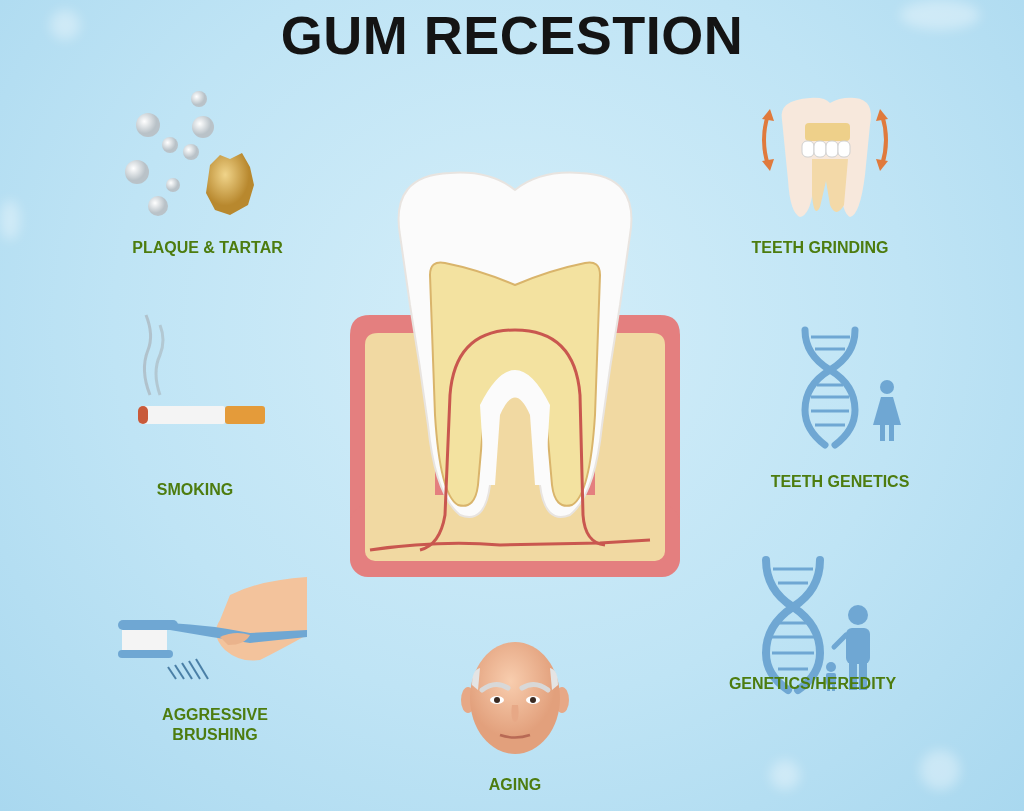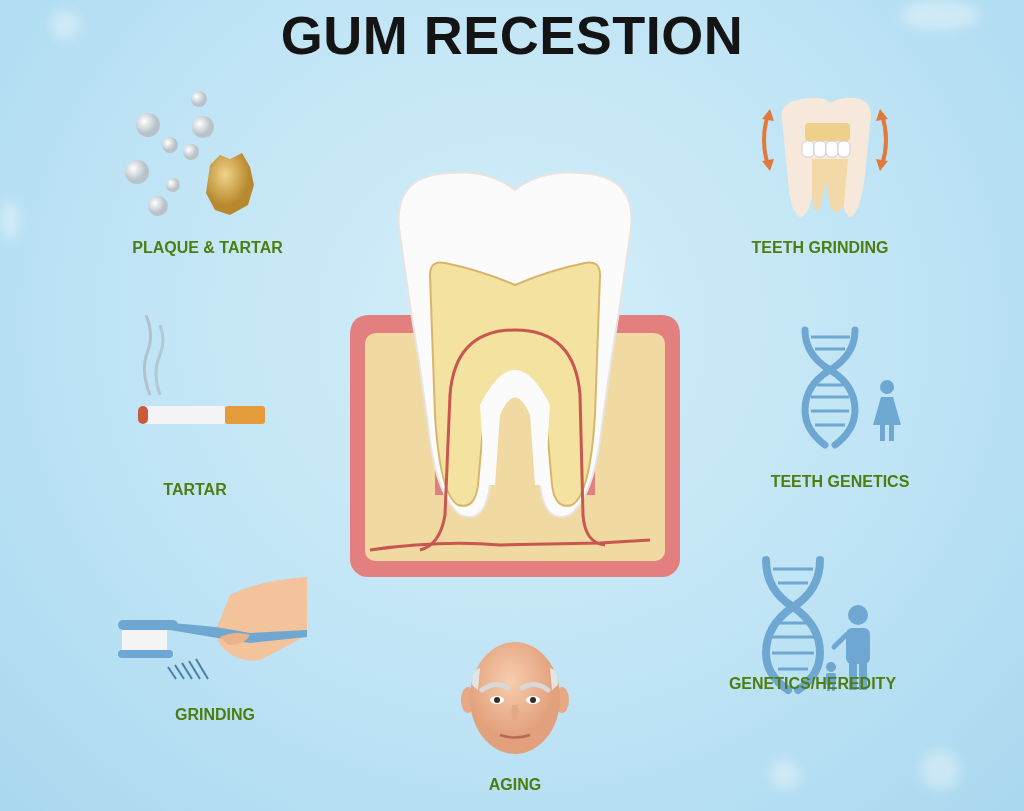--- a/index.html
+++ b/index.html
@@ -82,41 +82,42 @@
 
 <div class="icon" style="left:130px;top:310px;width:140px;height:120px;">
   <svg width="140" height="120" viewBox="0 0 140 120">
     <path d="M20,85 Q10,60 18,40 Q24,25 16,5" fill="none" stroke="#a9b4bb" stroke-width="3" opacity="0.7"></path>
     <path d="M30,85 Q22,62 30,45 Q36,30 30,15" fill="none" stroke="#a9b4bb" stroke-width="3" opacity="0.6"></path>
     <rect x="10" y="96" width="85" height="18" rx="2" fill="#f4f4f4"></rect>
     <rect x="95" y="96" width="40" height="18" rx="3" fill="#e49b3a"></rect>
     <rect x="8" y="96" width="10" height="18" rx="5" fill="#c95a3a"></rect>
   </svg>
 </div>
-<div class="label" style="left:100px;top:480px;width:190px;">TARTAR</div>
+<div class="label" style="left:100px;top:480px;width:190px;">SMOKING</div>
 
 <div class="icon" style="left:110px;top:575px;width:200px;height:115px;">
   <svg width="200" height="115" viewBox="0 0 200 115">
     <path d="M120,20 Q150,5 197,2 L197,60 Q170,75 150,85 Q130,88 115,75 Q100,60 110,45 Z" fill="#f3c39c"></path>
     <rect x="8" y="45" width="60" height="10" rx="5" fill="#6fa7d3"></rect>
     <path d="M60,48 Q100,50 140,58 L197,55 L197,62 L140,68 Q100,62 60,55 Z" fill="#6fa7d3"></path>
     <rect x="12" y="55" width="45" height="20" fill="#f4f4f4"></rect>
     <rect x="8" y="75" width="55" height="8" rx="4" fill="#6fa7d3"></rect>
     <path d="M110,62 Q125,55 140,60 Q135,70 118,70 Z" fill="#eab38c"></path>
     <g stroke="#4a7fa6" stroke-width="2">
       <line x1="58" y1="92" x2="66" y2="104"></line>
       <line x1="65" y1="90" x2="74" y2="104"></line>
       <line x1="72" y1="88" x2="82" y2="104"></line>
       <line x1="79" y1="86" x2="90" y2="104"></line>
       <line x1="86" y1="84" x2="98" y2="104"></line>
     </g>
   </svg>
 </div>
 <div class="label" style="left:110px;top:705px;width:210px;">
-  <div>GRINDING</div>
+  <div>AGGRESSIVE</div>
+  <div>BRUSHING</div>
 </div>
 
 <div class="icon" style="left:460px;top:640px;width:110px;height:120px;">
   <svg width="110" height="120" viewBox="0 0 110 120">
     <defs>
         <radialGradient id="sk" cx="45%" cy="35%">
           <stop offset="0" stop-color="#f8cdae"></stop>
           <stop offset="1" stop-color="#e2a07c"></stop>
         </radialGradient>
       </defs>

